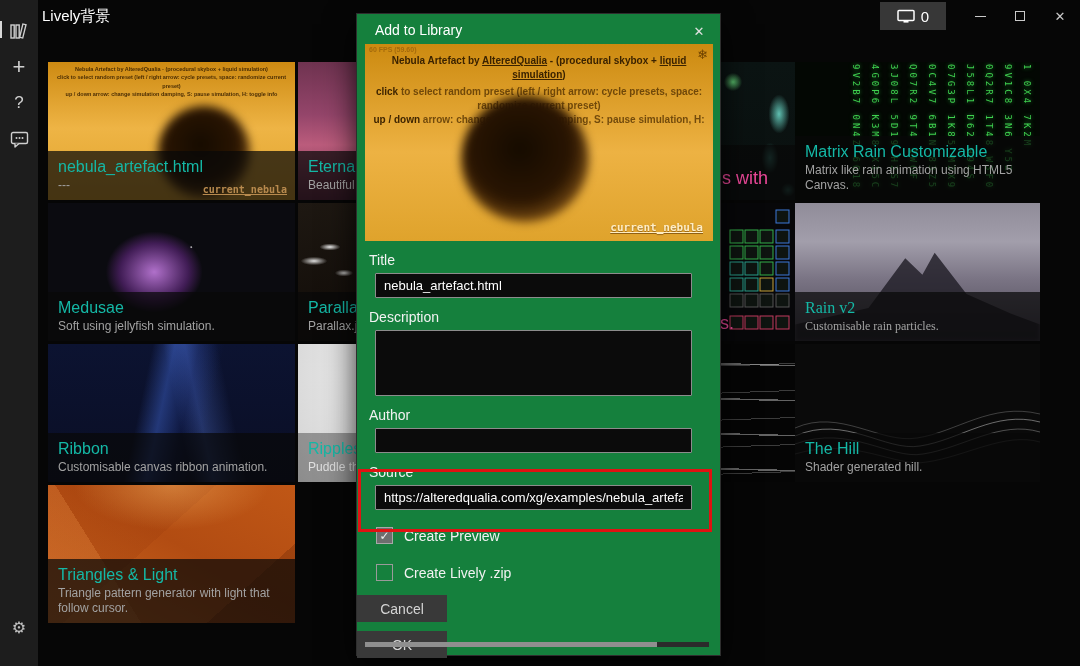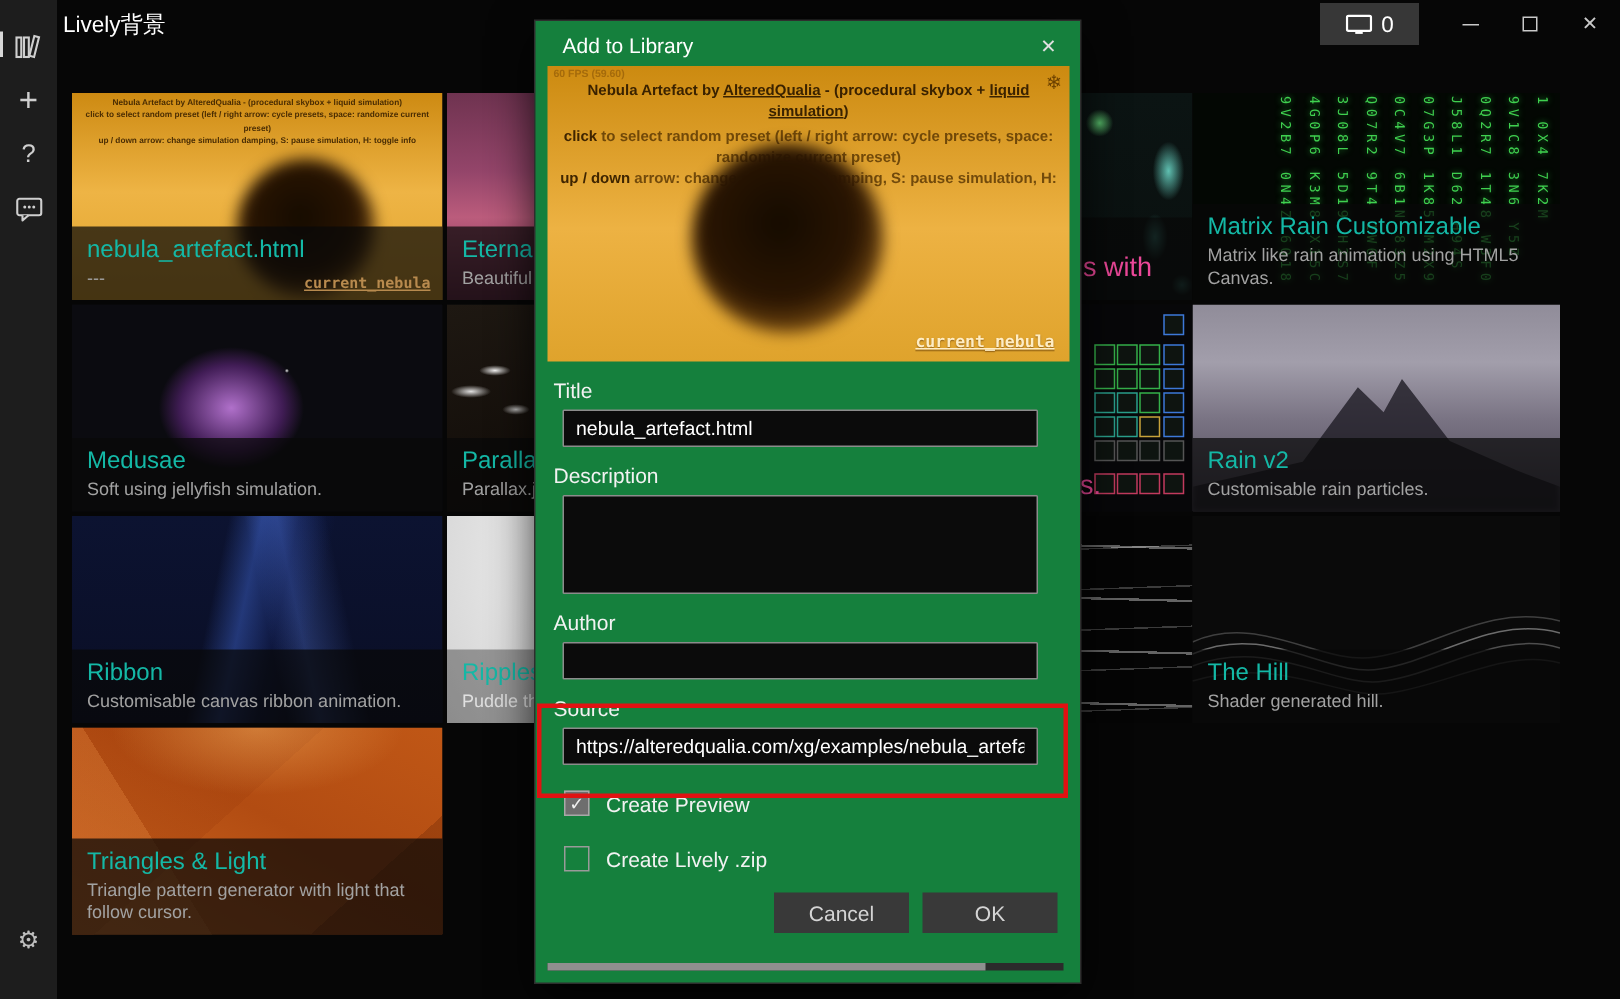--- a/index.html
+++ b/index.html
@@ -102,21 +102,21 @@
   .fld-label{margin:11px 0 5px 12px;font-size:14px;color:#f2f2f2;}
   .fld-input,.fld-area{display:block;margin-left:18px;width:317px;background:#0b0b0b;border:1px solid #8c8c8c;
             color:#fff;font-size:13px;padding:3px 8px;font-family:"Liberation Sans",sans-serif;border-radius:1px;}
   .fld-input{height:25px;}
   .fld-area{height:66px;resize:none;}
   .cb-row{display:flex;align-items:center;gap:11px;margin:17px 0 0 19px;}
   .cb-box{width:17px;height:17px;border:1px solid #9a9a9a;display:flex;align-items:center;justify-content:center;
           font-size:12px;color:#f0f0f0;background:transparent;}
   .cb-box.checked{background:#6e6e6e;border-color:#a8a8a8;}
   .cb-lbl{font-size:14px;color:#f2f2f2;}
-  .btn-row{display:flex;justify-content:flex-end;gap:9px;margin:14px 15px 0 0;}
+  .btn-row{display:flex;justify-content:flex-end;gap:9px;margin:14px 15px 0 0;flex-direction:column;}
   .dlg-btn{width:90px;height:27px;background:#393939;color:#d4d4d4;font-size:14px;display:flex;
            align-items:center;justify-content:center;}
   .dlg-scroll{position:absolute;left:8px;right:11px;bottom:8px;height:5px;background:#2b2b2b;}
   .dlg-thumb{position:absolute;left:0;top:0;height:5px;width:85%;background:#8f8f8f;}
 
   .red-box{position:absolute;left:358px;top:469px;width:354px;height:63px;border:3px solid #e01212;
            z-index:30;pointer-events:none;}
 </style>
 </head>
 <body>
@@ -280,21 +280,21 @@
   <div class="tile t-matrix" style="left:795px;top:62px;width:245px;">
     <div class="art">
       <div class="matrix-glyphs">1 0X4 7K2M 9V1C8 3N6 Y5Z 0Q2R7 1T48 W3F0 J58L1 D62 H94S 07G3P 1K85 M2X9 0C4V7 6B1N 83Z5 Q07R2 9T4 1W6F 3J08L 5D19 H2S7 4G0P6 K3M8 X15C 9V2B7 0N4Z 6Q18</div>
     </div>
     <div class="cap">
       <div class="t">Matrix Rain Customizable</div>
       <div class="s">Matrix like rain animation using HTML5 Canvas.</div>
     </div>
   </div>
 
-  <div class="tile t-rain" style="left:795px;top:203px;width:245px;">
+  <div class="tile t-rain" style="left:795px;top:203px;width:245px;font-family:Liberation Serif, serif;">
     <div class="art">
         <div class="mountain"></div>
       </div>
     <div class="cap">
       <div class="t">Rain v2</div>
       <div class="s">Customisable rain particles.</div>
     </div>
   </div>
 
   <div class="tile t-hill" style="left:795px;top:344px;width:245px;">

